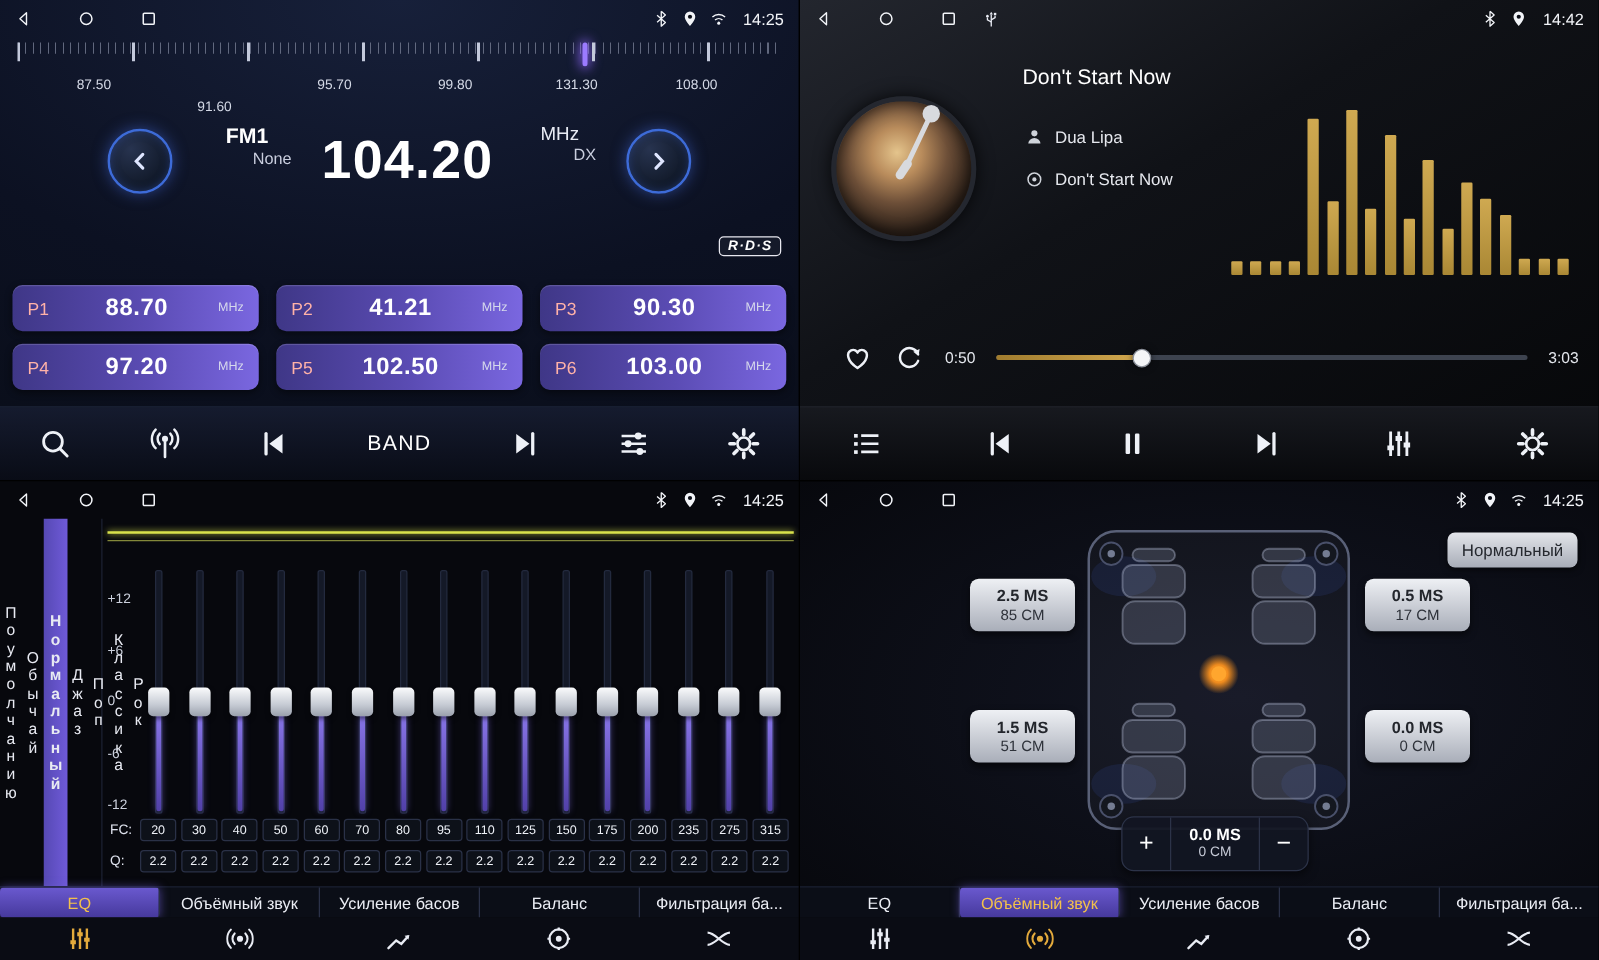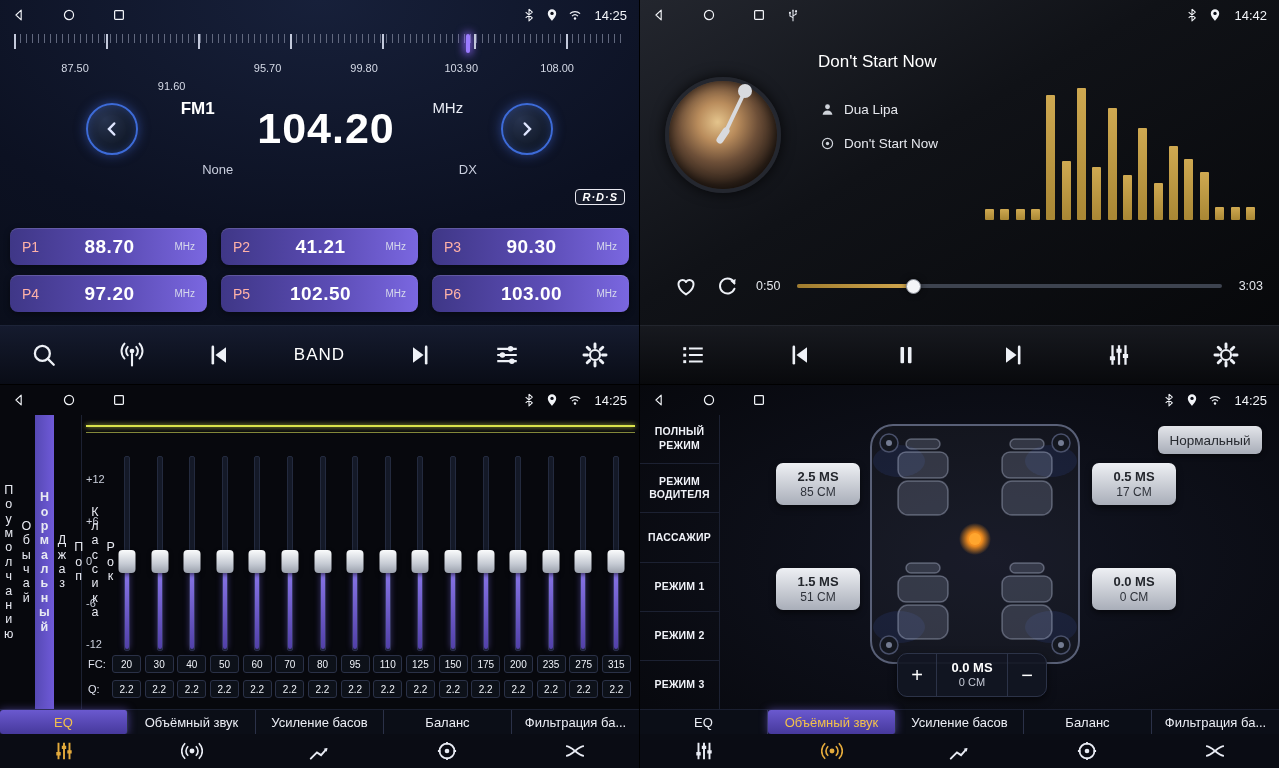--- a/index.html
+++ b/index.html
@@ -31,21 +31,21 @@
   .scale-labels{position:absolute;top:62px;left:14px;right:14px;height:14px;}
   .scale-labels span{position:absolute;transform:translateX(-50%);font-size:11px;color:#d4d9e6;white-space:nowrap;}
 
   .freq-main{position:absolute;top:85px;left:0;right:0;height:105px;display:flex;align-items:center;justify-content:center;gap:24px;}
   .round-btn{width:52px;height:52px;border-radius:50%;border:2px solid #3d6bd8;cursor:pointer;
      background:radial-gradient(circle at 35% 30%,#2a3least:0,#27334f,#101827 70%);
      background:radial-gradient(circle at 35% 30%,#27334f,#101827 70%);
      box-shadow:0 0 12px rgba(70,110,230,.5), inset 0 0 8px rgba(70,110,230,.35);
      display:flex;align-items:center;justify-content:center;transform:translateY(-9px);padding:0;color:#dfe6ff;}
   .round-btn svg{width:20px;height:20px;}
-  .freq-side{display:flex;flex-direction:column;align-items:center;justify-content:space-between;height:86px;padding:4px 0;box-sizing:border-box;}
+  .freq-side{display:flex;flex-direction:column;align-items:center;justify-content:flex-start;height:86px;padding:4px 0;box-sizing:border-box;}
   .band-name{font-size:17px;font-weight:bold;color:#fff;}
   .mode-sub{font-size:13px;color:#c9cede;margin-left:40px;}
   .unit-name{font-size:15px;color:#e8ebf4;}
   .freq-value{font-size:43px;font-weight:700;color:#fff;letter-spacing:1px;transform:translateY(-9px);}
   .rds-badge{position:absolute;right:14px;top:189px;padding:1px 6px;border:1.5px solid #e8e8f0;border-radius:4px;
      font-size:11px;font-weight:bold;font-style:italic;letter-spacing:1px;color:#fff;background:#151a2a;}
 
   .preset-grid{position:absolute;top:228px;left:10px;right:10px;display:grid;grid-template-columns:1fr 1fr 1fr;gap:10px 14px;}
   .preset-btn{height:37px;border-radius:8px;display:flex;align-items:center;padding:0 12px;cursor:pointer;
      background:linear-gradient(90deg,#3f3787 0%,#5b4cb4 55%,#7a67e0 100%);
@@ -174,21 +174,21 @@
     </header>
 
     <div class="ruler">
       <div class="ruler-indicator"></div>
     </div>
     <div class="scale-labels">
         <span style="left: 10%;">87.50</span>
         <span style="left: 25.8%; margin-top: 18px;">91.60</span>
         <span style="left: 41.5%;">95.70</span>
         <span style="left: 57.3%;">99.80</span>
-        <span style="left: 73.2%;">103.90</span>
+        <span style="left: 73.2%;">131.30</span>
         <span style="left: 88.9%;">108.00</span>
       </div>
 
     <div class="freq-main">
       <button class="round-btn">
         <svg viewBox="0 0 16 16">
             <path d="M9.8 3.6 L5.6 8 L9.8 12.4" fill="none" stroke="currentColor" stroke-width="2" stroke-linecap="round"></path>
           </svg>
       </button>
       <div class="freq-side">
@@ -633,28 +633,20 @@
             <circle cx="8" cy="6.2" r="1.9" fill="#0b0e17"></circle>
           </svg>
         <svg class="i14" viewBox="0 0 16 16">
             <path d="M2.2 6.4 A8.5 8.5 0 0 1 13.8 6.4 M4.6 9.2 A5 5 0 0 1 11.4 9.2" fill="none" stroke="currentColor" stroke-width="1.3"></path>
             <circle cx="8" cy="12" r="1.4" fill="currentColor"></circle>
           </svg>
         <span class="time">14:25</span>
       </div>
     </header>
 
-    <div class="mode-list">
-        <div class="mode-item">ПОЛНЫЙ РЕЖИМ</div>
-        <div class="mode-item">РЕЖИМ ВОДИТЕЛЯ</div>
-        <div class="mode-item">ПАССАЖИР</div>
-        <div class="mode-item">РЕЖИМ 1</div>
-        <div class="mode-item">РЕЖИМ 2</div>
-        <div class="mode-item">РЕЖИМ 3</div>
-      </div>
     <div class="normal-chip">Нормальный</div>
 
     <div class="car-area">
       <svg viewBox="0 0 220 246" width="220" height="246">
         <defs>
           <radialGradient id="odot" cx="50%" cy="50%" r="50%">
             <stop offset="0%" stop-color="#ffb23e"></stop>
             <stop offset="45%" stop-color="#f08c1e"></stop>
             <stop offset="100%" stop-color="rgba(240,140,30,0)"></stop>
           </radialGradient>

